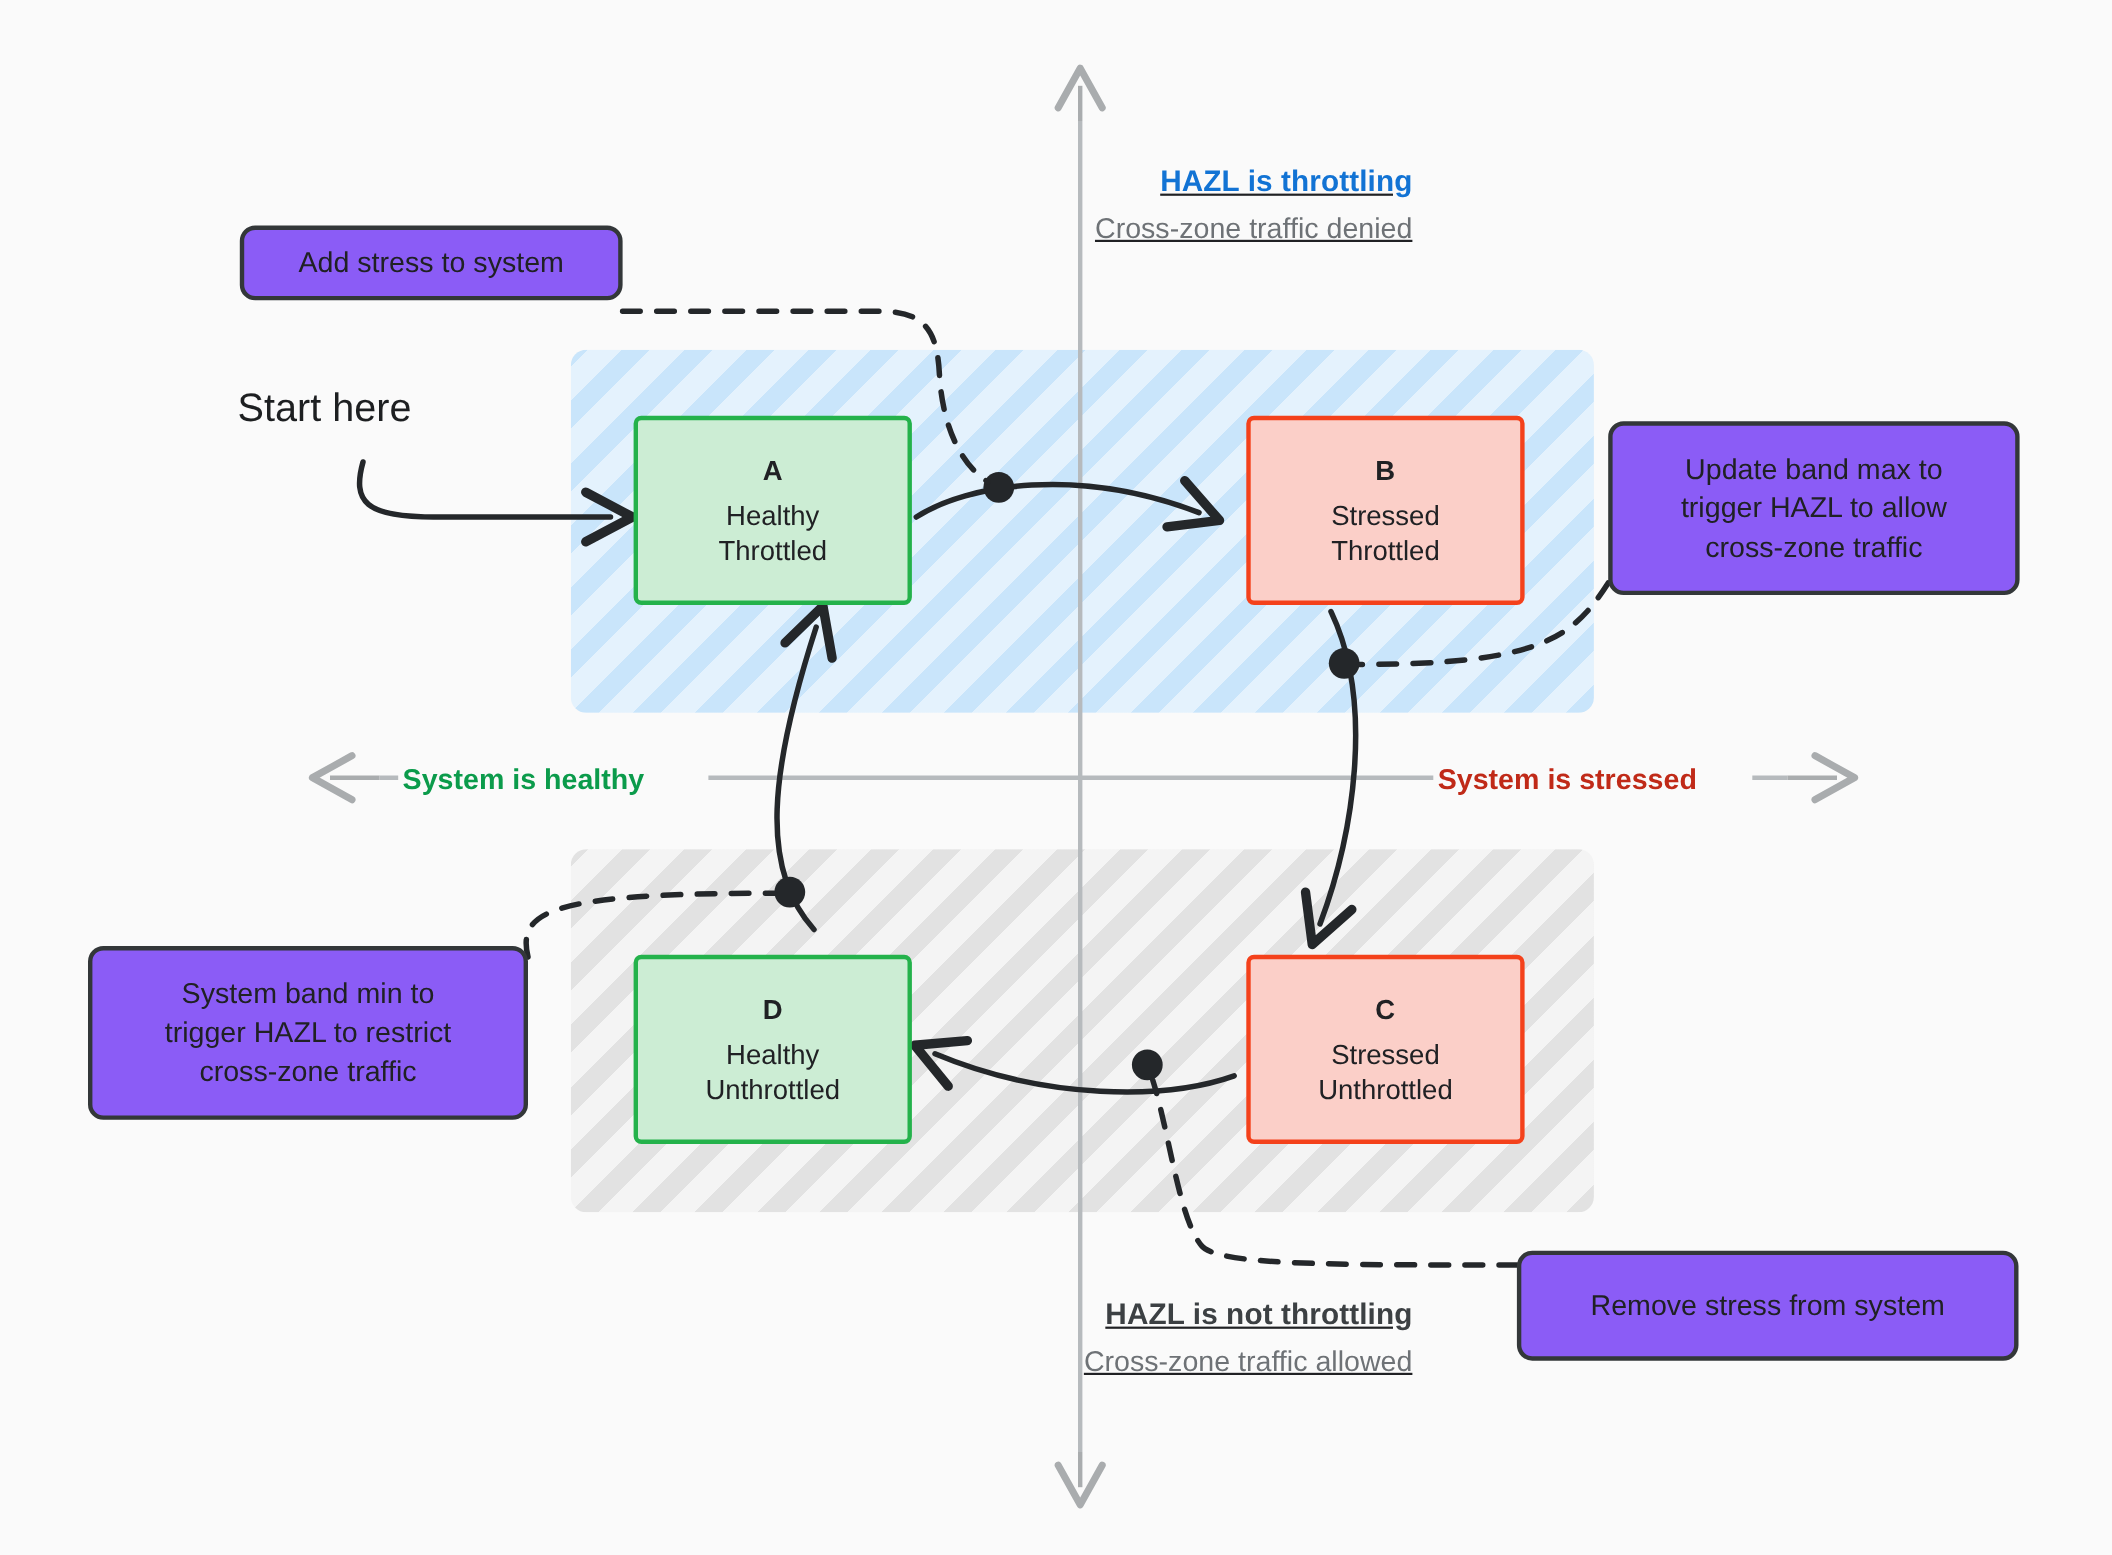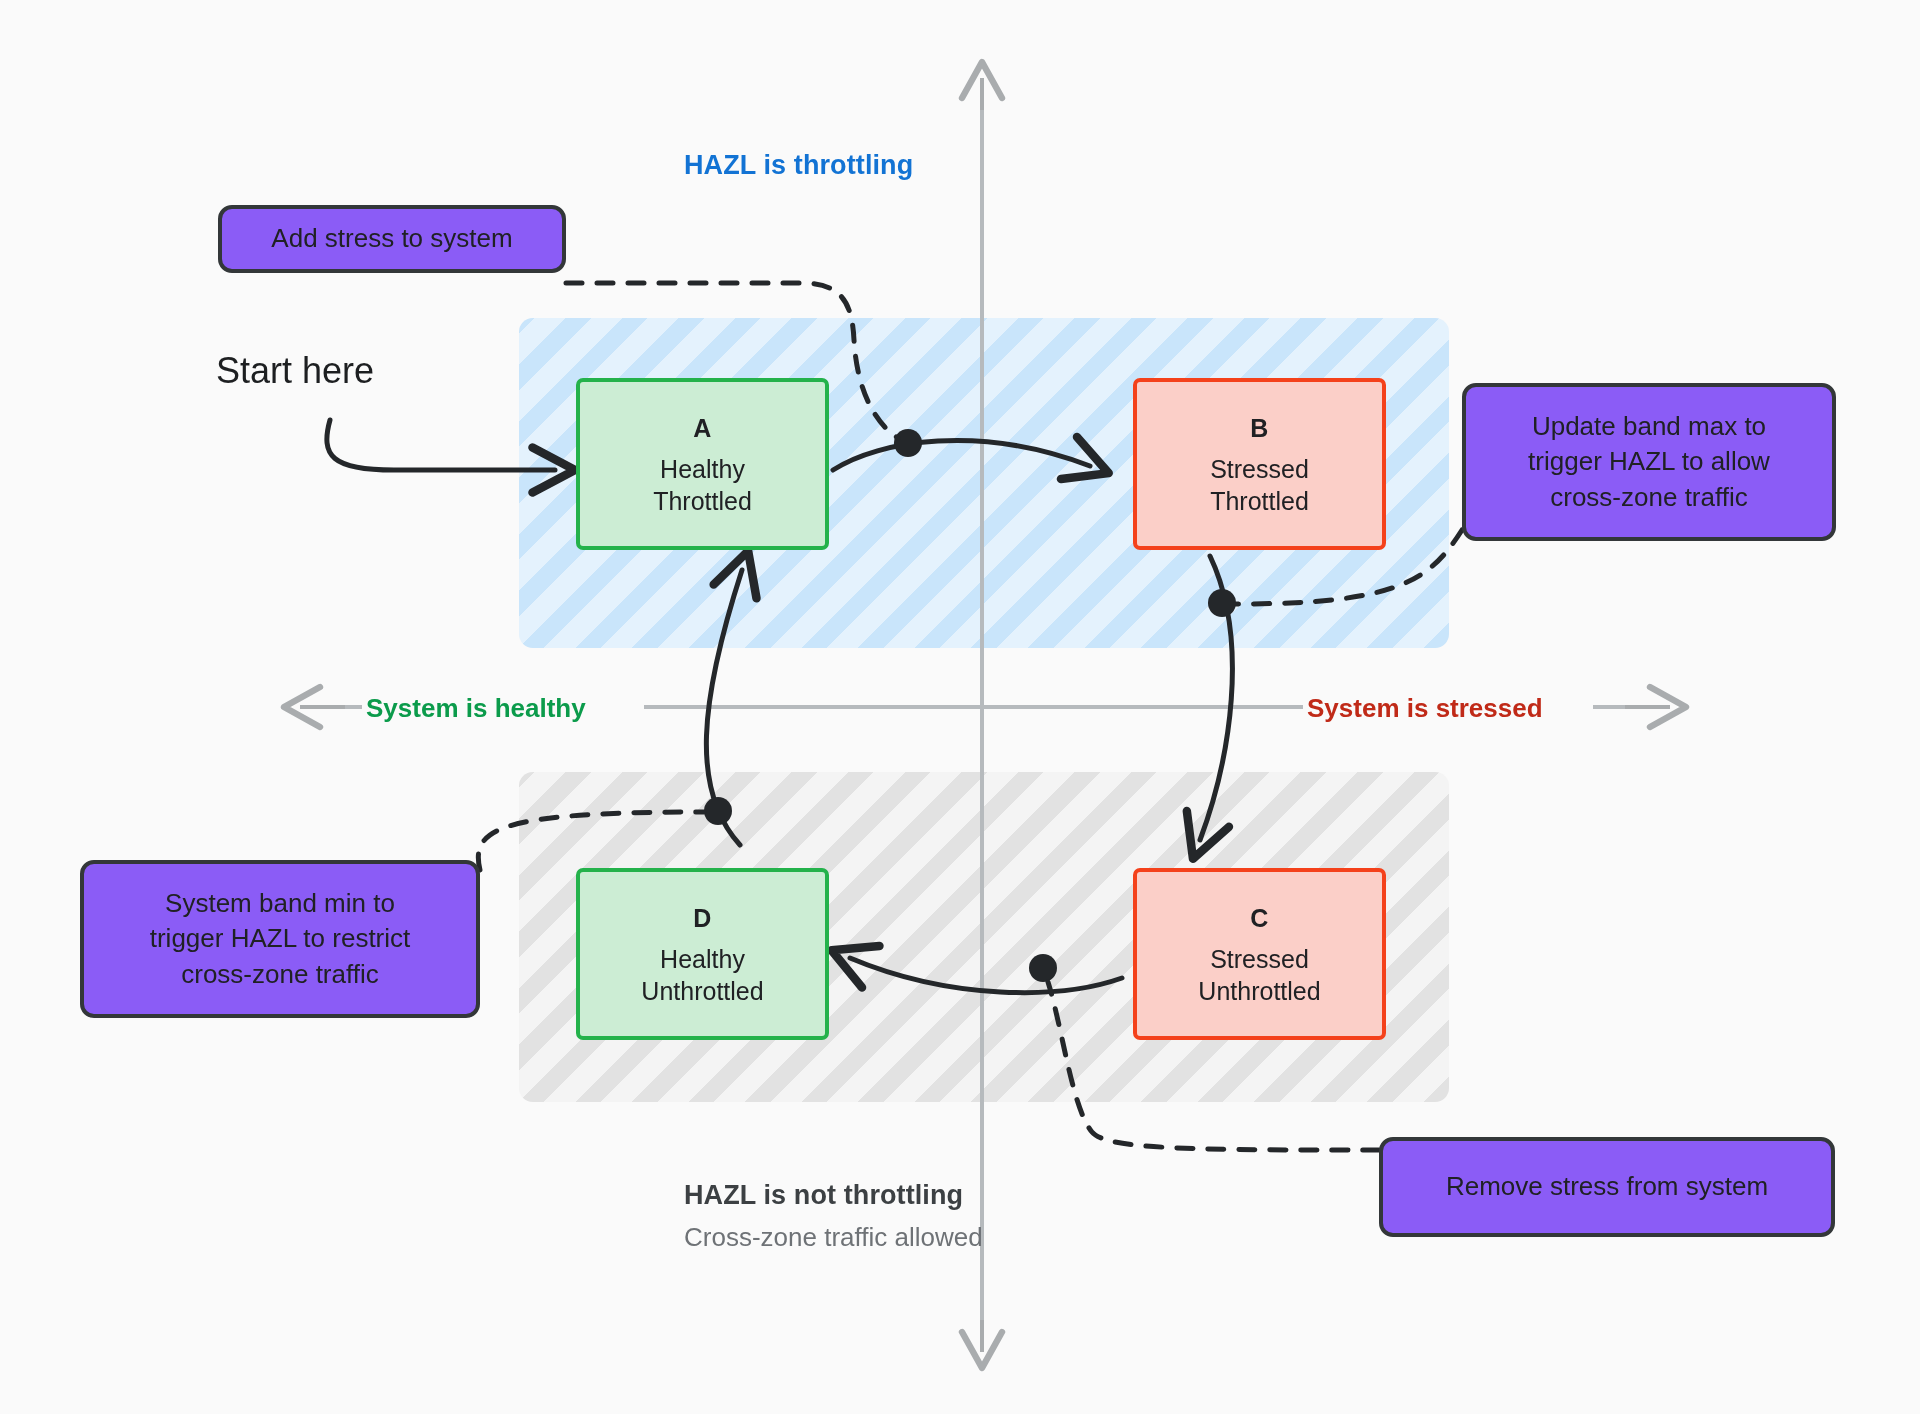--- a/index.html
+++ b/index.html
@@ -94,22 +94,23 @@
     border-color: #f4411b;
   }
   #box-a { left: 576px;  top: 378px; }
   #box-b { left: 1133px; top: 378px; }
   #box-c { left: 1133px; top: 868px; }
   #box-d { left: 576px;  top: 868px; }
 
   
   .cap {
     position: absolute;
-    text-align: left;
+    text-align: right;
     width: 600px;
+    text-decoration: underline;
   }
   .cap .cap-title {
     font-size: 27px;
     font-weight: bold;
     letter-spacing: .1px;
     white-space: nowrap;
   }
   .cap .cap-sub {
     font-size: 26px;
     font-weight: 400;
@@ -236,20 +237,21 @@
 
     <path d="M480,870 C470,828 500,812 704,812" fill="none" stroke="#24272a" stroke-width="5" stroke-dasharray="16 15" stroke-linecap="round"></path>
 
     <path d="M1379,1150 C1200,1150 1106,1150 1092,1132 C1072,1108 1063,1030 1048,982" fill="none" stroke="#24272a" stroke-width="5" stroke-dasharray="16 15" stroke-linecap="round"></path>
 
     <path d="M330,420 C320,456 332,470 394,470 L555,470" fill="none" stroke="#24272a" stroke-width="5" stroke-linecap="round" marker-end="url(#dark-arrow)"></path>
   </svg>
 
   <div class="cap" id="cap-top">
     <div class="cap-title">HAZL is throttling</div>
+    <div class="cap-sub">Cross-zone traffic denied</div>
   </div>
 
   <div class="cap" id="cap-bottom">
     <div class="cap-title">HAZL is not throttling</div>
     <div class="cap-sub">Cross-zone traffic allowed</div>
   </div>
 
   <div class="axis-label" id="axis-left">System is healthy</div>
   <div class="axis-label" id="axis-right">System is stressed</div>
 

